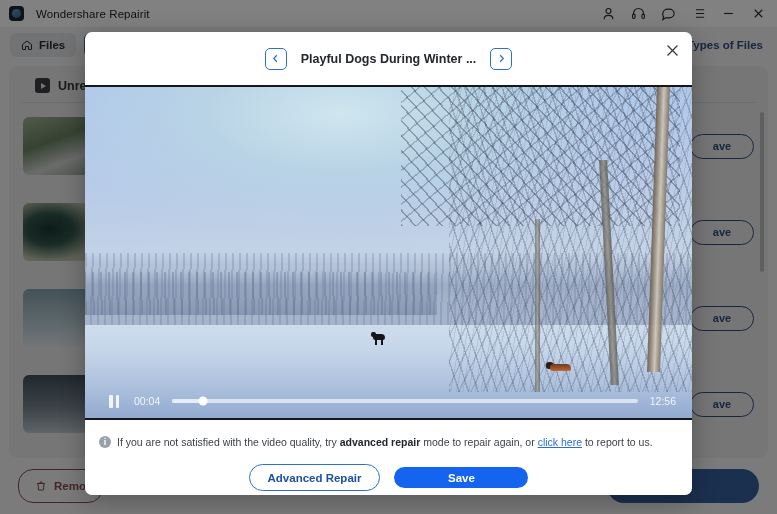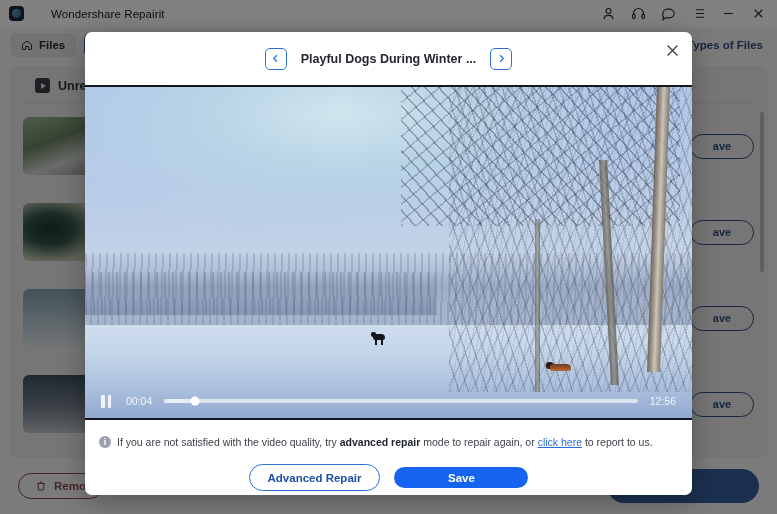--- a/index.html
+++ b/index.html
@@ -24,21 +24,21 @@
     display: flex; align-items: center;
   }
   .app-logo {
     width: 15px; height: 15px; margin-left: 9px; border-radius: 4px;
     background: #1b2440; display: flex; align-items: center; justify-content: center;
   }
   .app-logo .dot {
     width: 9px; height: 9px; border-radius: 50%;
     background: linear-gradient(145deg,#2fb0e8,#1565c0);
   }
-  .app-title { margin-left: 27px; font-size: 11.5px; color: #1d1d21; letter-spacing: .1px; }
+  .app-title { margin-left: 12px; font-size: 11.5px; color: #1d1d21; letter-spacing: .1px; }
   .title-icons { margin-left: auto; display: flex; align-items: center; gap: 15px; padding-right: 11px; }
   .ticon { width: 15px; height: 15px; color: #2b2b30; display: block; }
   .ticon svg { display: block; width: 100%; height: 100%; }
 
   .tabbar {
     position: absolute; top: 27px; left: 0; right: 0; height: 36px;
     background: #f1f2f4;
     display: flex; align-items: center; gap: 8px; padding: 0 10px;
   }
   .tab {
@@ -100,21 +100,21 @@
   .scroll-thumb {
     position: absolute; top: 0; width: 4px; height: 160px;
     border-radius: 2px; background: #b6b9bf;
   }
 
   .bottombar {
     position: absolute; left: 0; right: 0; bottom: 0; height: 56px;
     display: flex; align-items: center; padding: 0 18px;
   }
   .btn-remove {
-    height: 26px; padding: 4px 16px; border-radius: 15px;
+    height: 34px; padding: 4px 16px; border-radius: 15px;
     border: 1px solid #b4403f; color: #b4403f;
     font-size: 11.5px; font-weight: bold;
     display: flex; align-items: center; gap: 7px;
   }
   .btn-remove svg { width: 12px; height: 12px; }
   .btn-primary-bg {
     margin-left: auto; height: 34px; width: 152px; border-radius: 17px;
     background: #1663d2; color: #fff; font-size: 12px; font-weight: bold;
     display: flex; align-items: center; justify-content: center;
   }
@@ -224,21 +224,21 @@
     position: absolute; left: 4px; top: 2px; width: 21px; height: 7px;
     border-radius: 7px 9px 5px 5px;
     background: linear-gradient(180deg,#6e3b22 0%,#99522c 55%,#c06a33 100%);
   }
   .dog-brown .head {
     position: absolute; left: 0; top: 0; width: 8px; height: 7px;
     border-radius: 3px 4px 3px 3px; background: #2a1b14;
   }
 
   .controls {
-    position: absolute; left: 0; right: 0; bottom: 0; height: 34px;
+    position: absolute; left: 8px; right: 0; bottom: 0; height: 34px;
     display: flex; align-items: center; gap: 12px; padding: 0 16px;
   }
   .playpause { width: 13px; height: 13px; display: flex; gap: 3px; }
   .playpause i { width: 3.5px; height: 13px; background: #f2f5f8; border-radius: 1px; }
   .time { font-size: 10.5px; color: #f2f5f8; font-family: "Liberation Sans", sans-serif; }
   .scrub {
     flex: 1; height: 4px; border-radius: 2px;
     background: rgba(235,240,246,.78); position: relative;
   }
   .scrub .fill { position: absolute; left: 0; top: 0; bottom: 0; width: 6.5%; border-radius: 2px; background: #e7edf4; }

